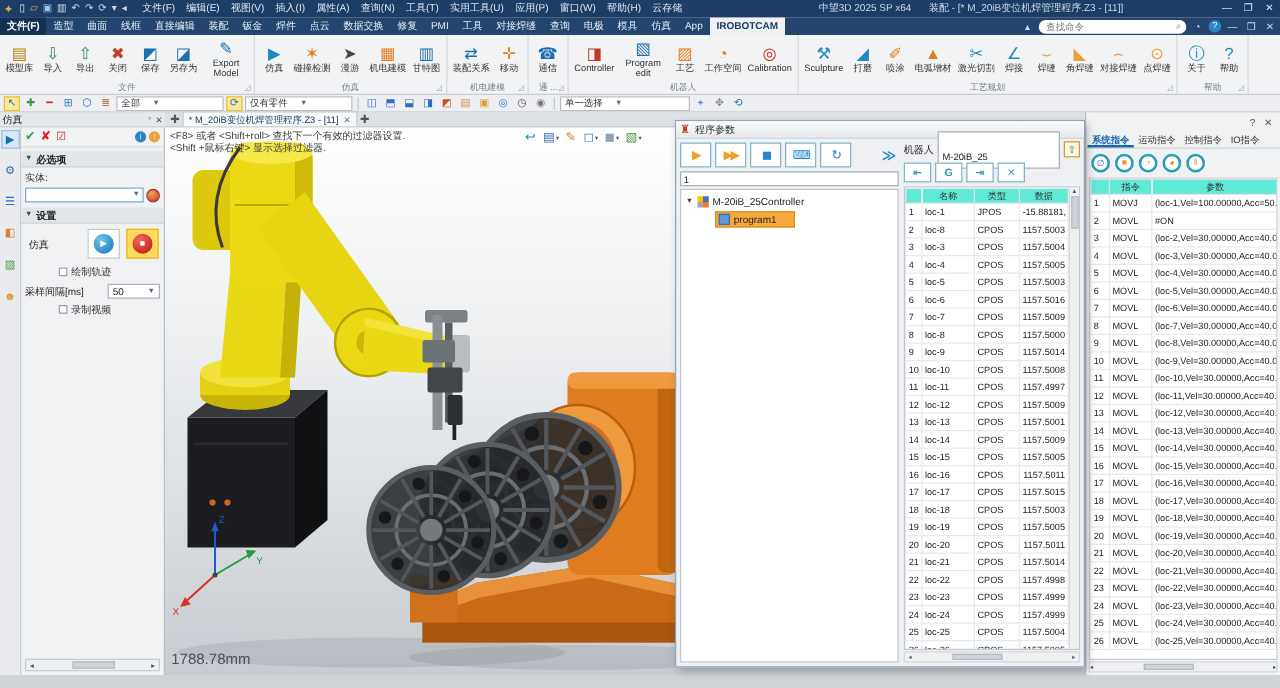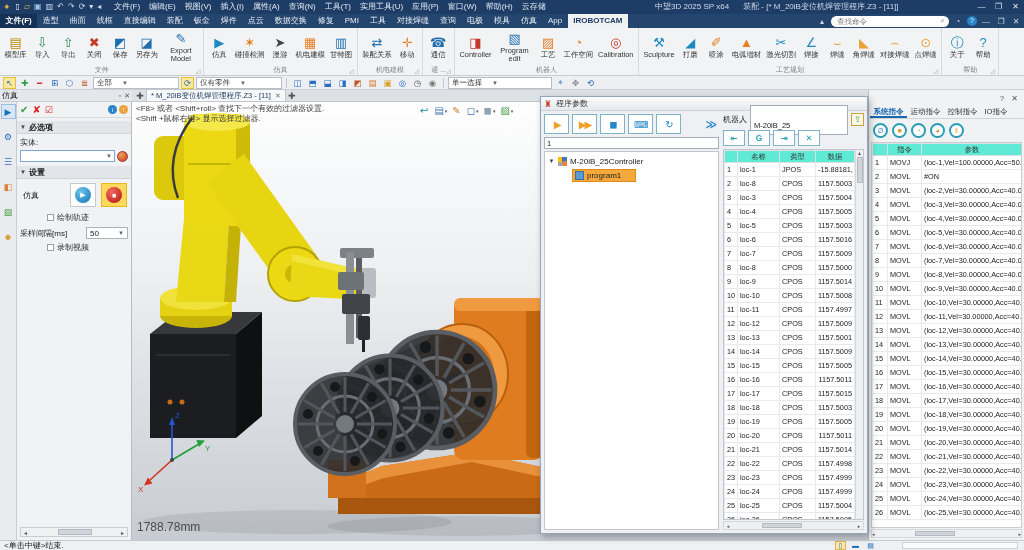--- a/index.html
+++ b/index.html
@@ -1071,23 +1071,14 @@
       </table>
     </div>
     <div class="in-hscroll">
         <span class="ar">◂</span>
         <span class="hs2-thumb" style="margin-left:40px"></span>
         <span class="sp" style="flex:1"></span>
         <span class="ar">▸</span>
       </div>
   </div>
 
-  <div class="statusbar">
-    <span>&lt;单击中键&gt;结束.</span>
-    <span class="sb-icons">
-        <span class="sb-ic on">▯</span>
-        <span class="sb-ic">▬</span>
-        <span class="sb-ic">▤</span>
-      </span>
-    <span class="sb-field"></span>
-  </div>
 
 </div>
 
 </body></html>

